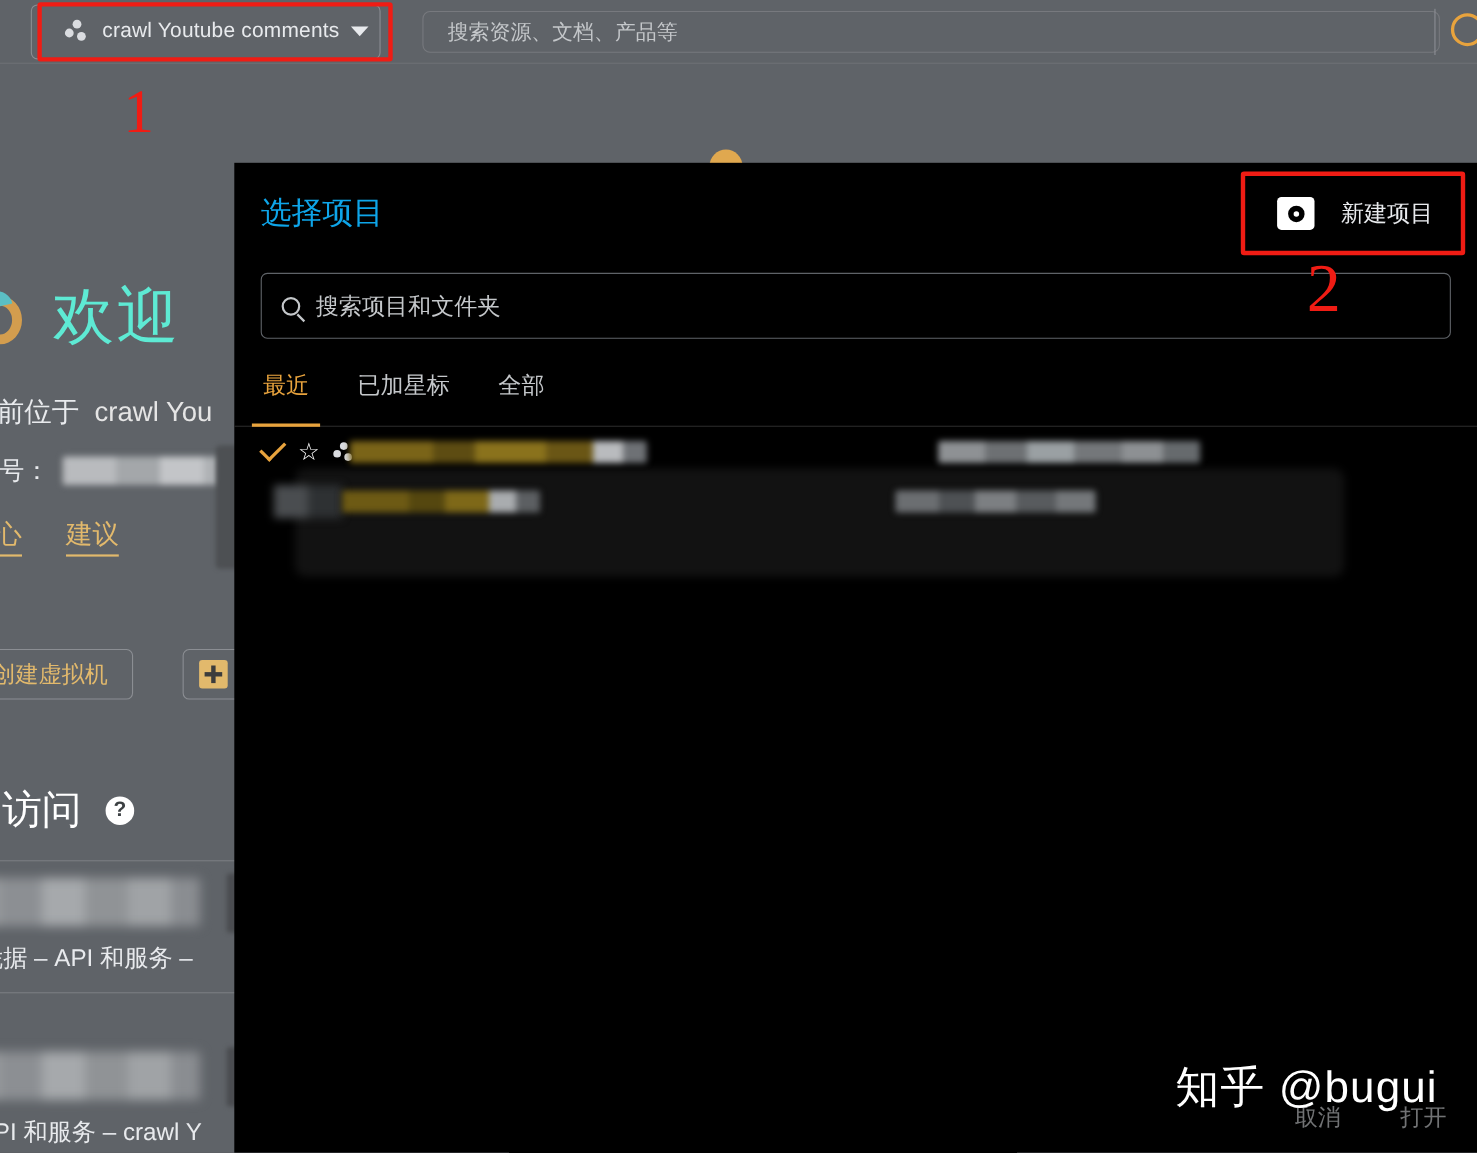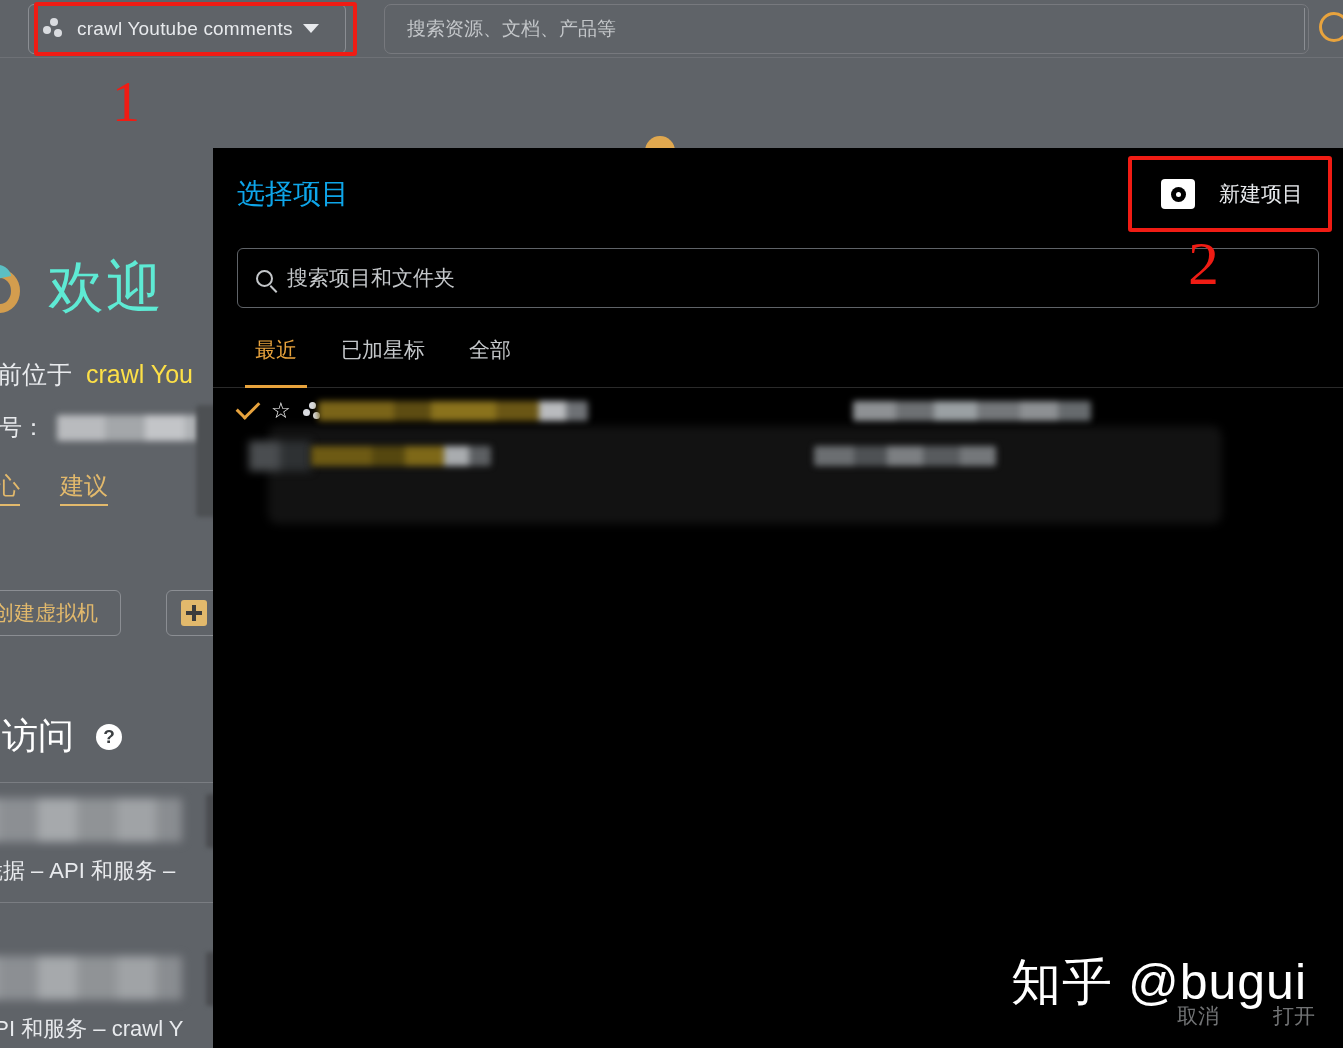--- a/index.html
+++ b/index.html
@@ -23,21 +23,21 @@
     background: #5f6368;
     display: flex; align-items: center;
     border-bottom: 1px solid #6e7176;
   }
   .proj-select {
     margin-left: 28px;
     width: 318px; height: 50px;
     border: 1px solid #8b8e93;
     border-radius: 6px;
     display: flex; align-items: center;
-    padding: 0 14px;
+    padding: 0 30px;
     color: #e8eaed;
     font-size: 19px;
     background: transparent;
   }
   .proj-logo {
     width: 22px; height: 22px; margin-right: 12px; flex: none;
     position: relative;
   }
   .proj-logo i {
     position: absolute; background: #dadce0; border-radius: 50%;
@@ -48,21 +48,21 @@
   .proj-name { white-space: nowrap; letter-spacing: .2px; }
   .caret {
     margin-left: 10px;
     width: 0; height: 0;
     border-left: 8px solid transparent;
     border-right: 8px solid transparent;
     border-top: 9px solid #e8eaed;
   }
   .searchbar {
     margin-left: 38px;
-    width: 925px; height: 50px;
+    width: 925px; height: 38px;
     border: 1px solid #77797e;
     border-radius: 7px;
     display: flex; align-items: center;
     padding: 0 22px;
     color: #c4c7ca;
     font-size: 19px;
   }
   .topbar-right-circle {
     position: absolute; right: -6px; top: 12px;
     width: 30px; height: 30px; border-radius: 50%;
@@ -90,21 +90,21 @@
     background: #5bbfc4; transform: rotate(-12deg);
   }
   .welcome-text { font-size: 56px; color: #5eead4; font-weight: 400; letter-spacing: 2px; }
 
   .loc-row {
     position: absolute; left: -28px; top: 358px;
     font-size: 25px; color: #e8eaed;
     display: flex; align-items: baseline; gap: 14px;
     white-space: nowrap;
   }
-  .loc-link { color: #fde047; }
+  .loc-link { color: #e5e5e5; }
 
   .num-row {
     position: absolute; left: -24px; top: 412px;
     font-size: 23px; color: #e8eaed;
     display: flex; align-items: center; gap: 12px;
     white-space: nowrap;
   }
   .redact {
     display: inline-block; height: 26px; width: 160px;
     background: linear-gradient(90deg,#b9bbbe 0 30%, #a4a7aa 30% 55%, #c3c5c8 55% 80%, #aeb1b4 80% 100%);
@@ -233,21 +233,21 @@
   }
   .mag:after {
     content:""; position:absolute; right:-7px; bottom:-5px;
     width: 9px; height: 2px; background: #c4c7ca;
     transform: rotate(45deg);
   }
   .dlg-search-ph { color: #c4c7ca; font-size: 21px; }
 
   
   .tabs {
-    margin-top: 24px; padding-left: 32px;
+    margin-top: 24px; padding-left: 16px;
     display: flex; gap: 0;
     border-bottom: 1px solid #2a2a2a;
     height: 56px;
   }
   .tab {
     height: 56px; display: flex; align-items: flex-start;
     padding: 4px 34px 0 10px;
     color: #c4c7ca; font-size: 21px;
     position: relative;
   }
@@ -328,21 +328,21 @@
   
   .dlg-foot {
     position: absolute; right: 28px; bottom: 18px;
     display: flex; align-items: center; gap: 54px;
   }
   .foot-btn { color: #cfd2d5; font-size: 21px; opacity: .55; }
 
   
   .watermark {
     position: absolute; right: 36px; bottom: 32px;
-    color: #fff; font-size: 50px; letter-spacing: 1px;
+    color: #fff; font-size: 40px; letter-spacing: 1px;
     white-space: nowrap;
     z-index: 30;
     margin-left: 24px;
   }
 
   
   .orange-nub {
     position: absolute; left: 645px; top: 136px;
     width: 30px; height: 22px;
     background: #e0a84f;

